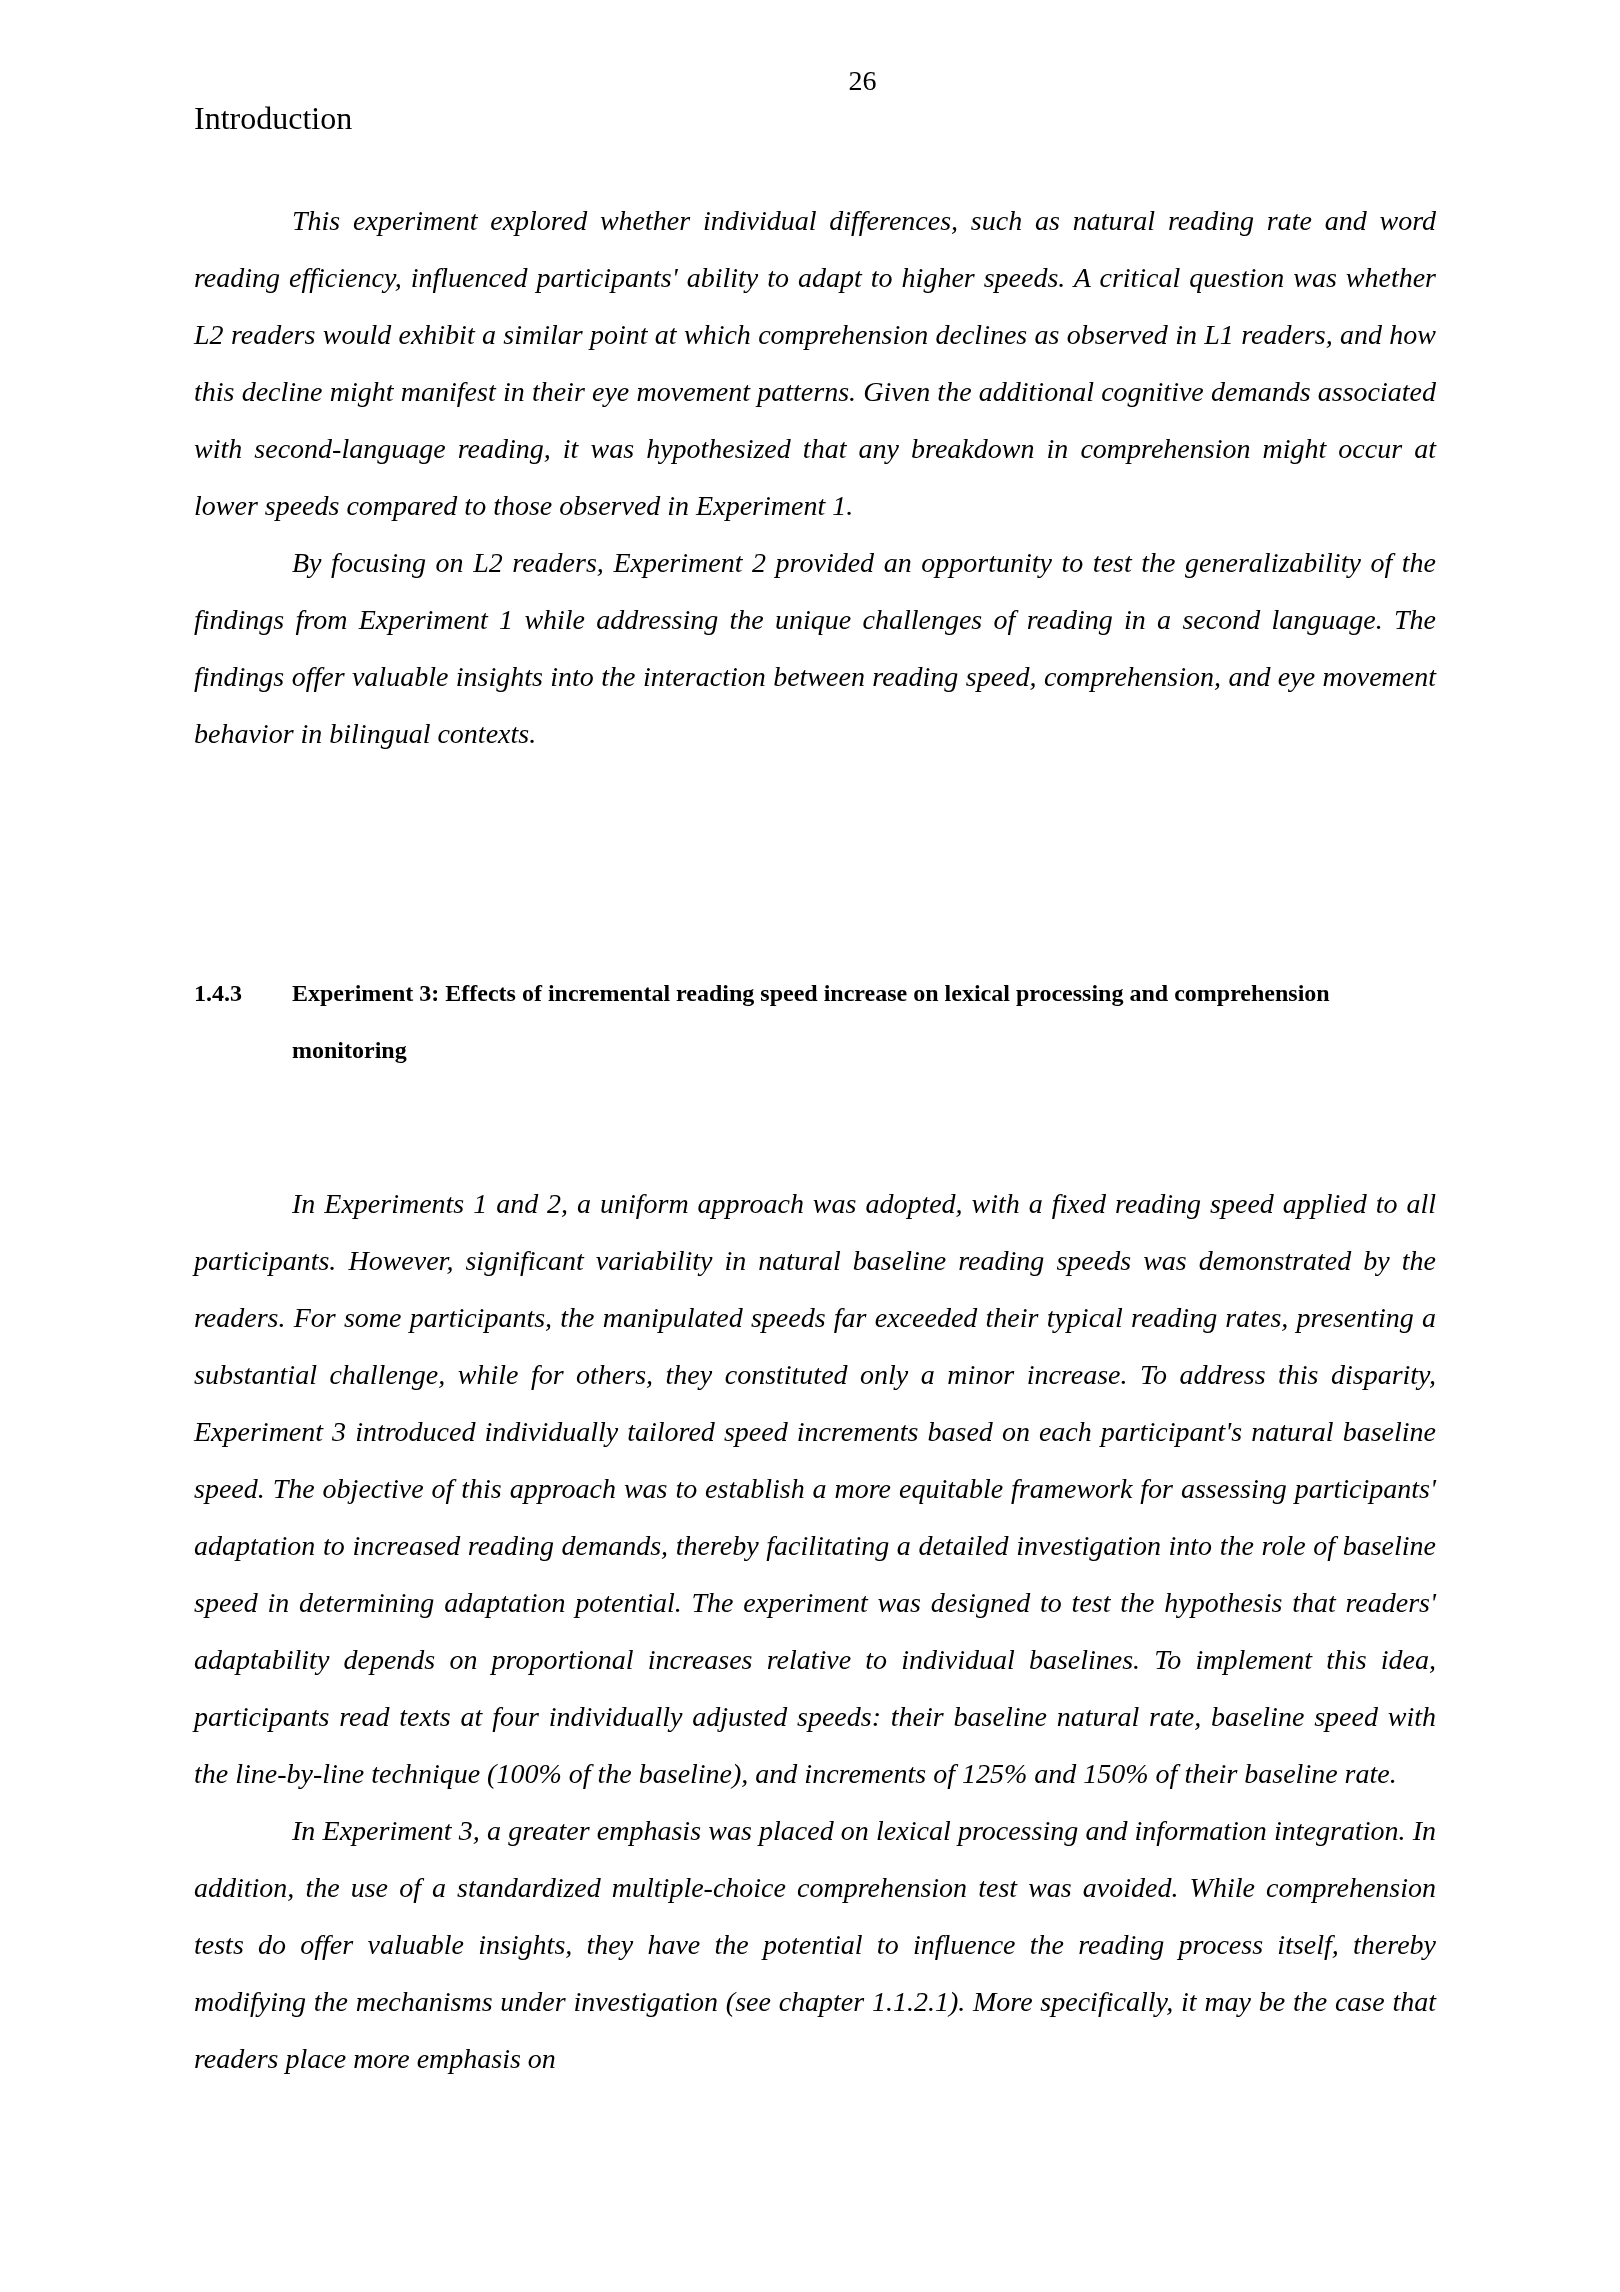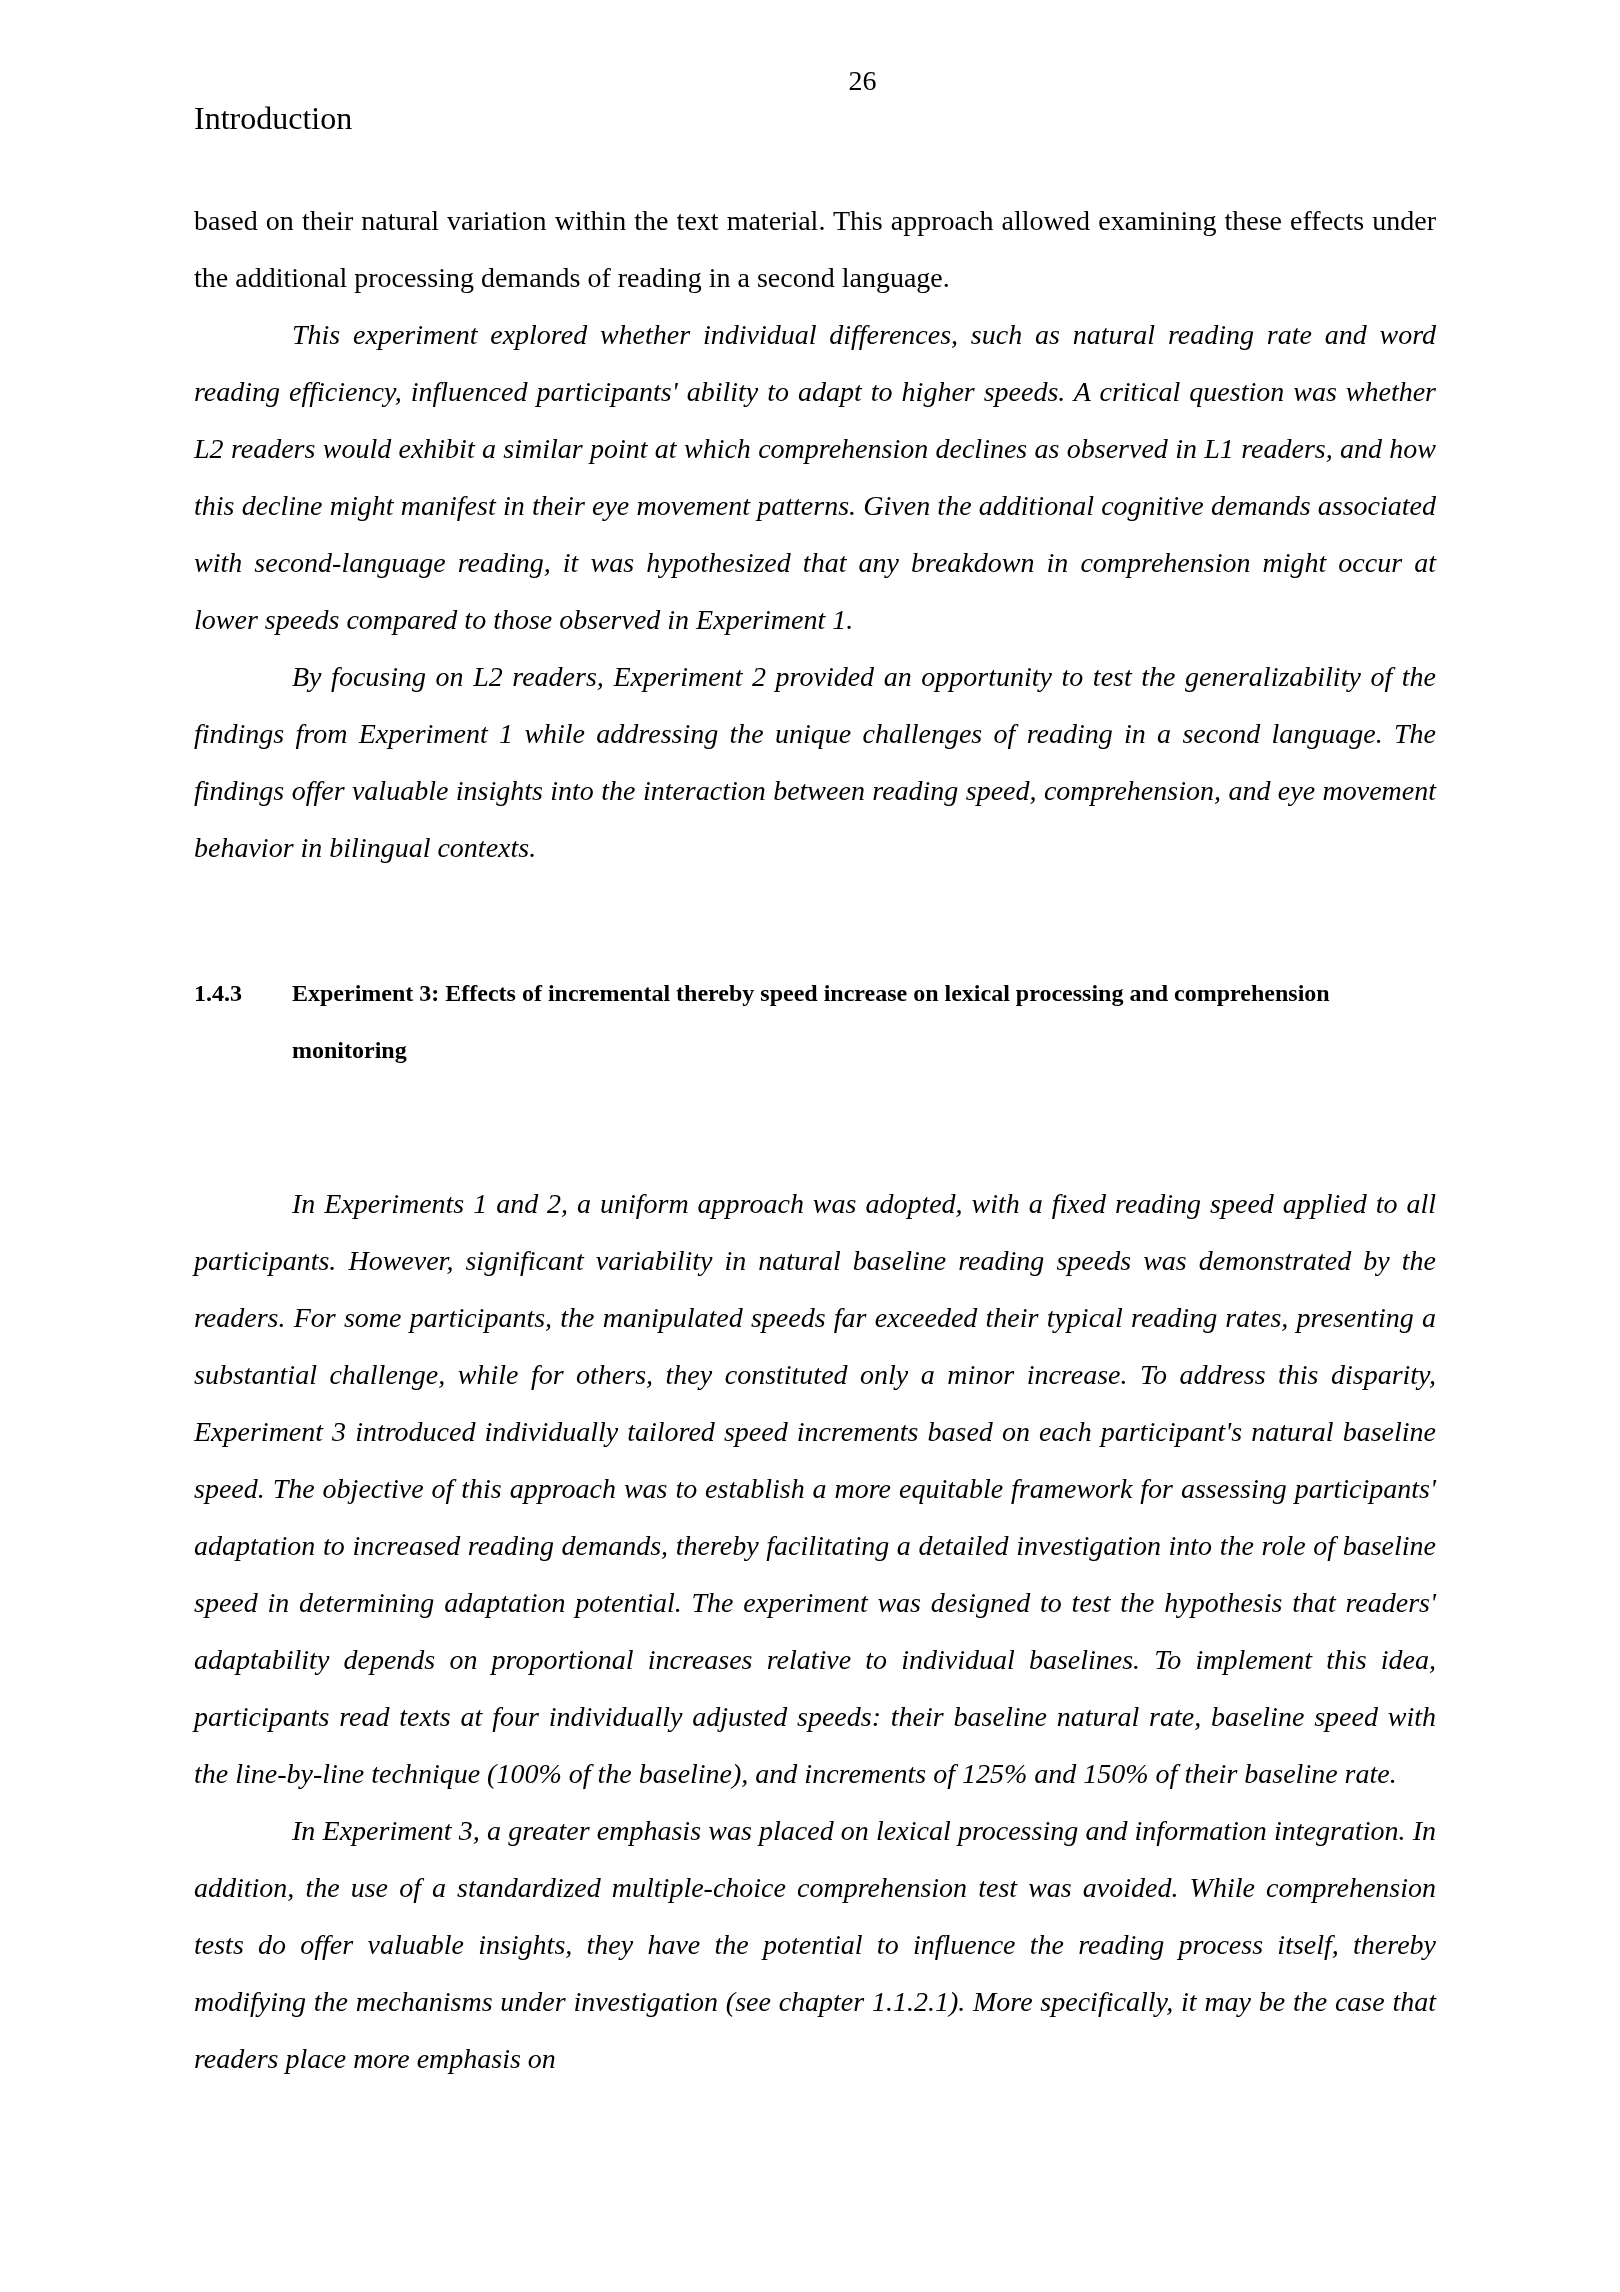--- a/index.html
+++ b/index.html
@@ -16,27 +16,26 @@
   .heading .title { margin-left:98px; display:block; text-align:left; }
   #block2 { top:1175px; }
 </style>
 </head>
 <body>
 
 <div class="page-number">26</div>
 <div class="running-head">Introduction</div>
 
 <div class="body-block" id="block1">
-  <p>based on their natural variation within the text material. This approach allowed examining these effects under the additional processing demands of reading in a second language.</p>
   <p class="indent">This experiment explored whether individual differences, such as natural reading rate and word reading efficiency, influenced participants' ability to adapt to higher speeds. A critical question was whether L2 readers would exhibit a similar point at which comprehension declines as observed in L1 readers, and how this decline might manifest in their eye movement patterns. Given the additional cognitive demands associated with second-language reading, it was hypothesized that any breakdown in comprehension might occur at lower speeds compared to those observed in Experiment 1.</p>
   <p class="indent">By focusing on L2 readers, Experiment 2 provided an opportunity to test the generalizability of the findings from Experiment 1 while addressing the unique challenges of reading in a second language. The findings offer valuable insights into the interaction between reading speed, comprehension, and eye movement behavior in bilingual contexts.</p>
 </div>
 
 <div class="heading">
   <span class="num">1.4.3</span>
-  <span class="title">Experiment 3: Effects of incremental thereby speed increase on lexical processing and comprehension monitoring</span>
+  <span class="title">Experiment 3: Effects of incremental reading speed increase on lexical processing and comprehension monitoring</span>
 </div>
 
 <div class="body-block" id="block2">
   <p class="indent">In Experiments 1 and 2, a uniform approach was adopted, with a fixed reading speed applied to all participants. However, significant variability in natural baseline reading speeds was demonstrated by the readers. For some participants, the manipulated speeds far exceeded their typical reading rates, presenting a substantial challenge, while for others, they constituted only a minor increase. To address this disparity, Experiment 3 introduced individually tailored speed increments based on each participant's natural baseline speed. The objective of this approach was to establish a more equitable framework for assessing participants' adaptation to increased reading demands, thereby facilitating a detailed investigation into the role of baseline speed in determining adaptation potential. The experiment was designed to test the hypothesis that readers' adaptability depends on proportional increases relative to individual baselines. To implement this idea, participants read texts at four individually adjusted speeds: their baseline natural rate, baseline speed with the line-by-line technique (100% of the baseline), and increments of 125% and 150% of their baseline rate.</p>
   <p class="indent">In Experiment 3, a greater emphasis was placed on lexical processing and information integration. In addition, the use of a standardized multiple-choice comprehension test was avoided. While comprehension tests do offer valuable insights, they have the potential to influence the reading process itself, thereby modifying the mechanisms under investigation (see chapter 1.1.2.1). More specifically, it may be the case that readers place more emphasis on</p>
 </div>
 
 
 </body></html>

